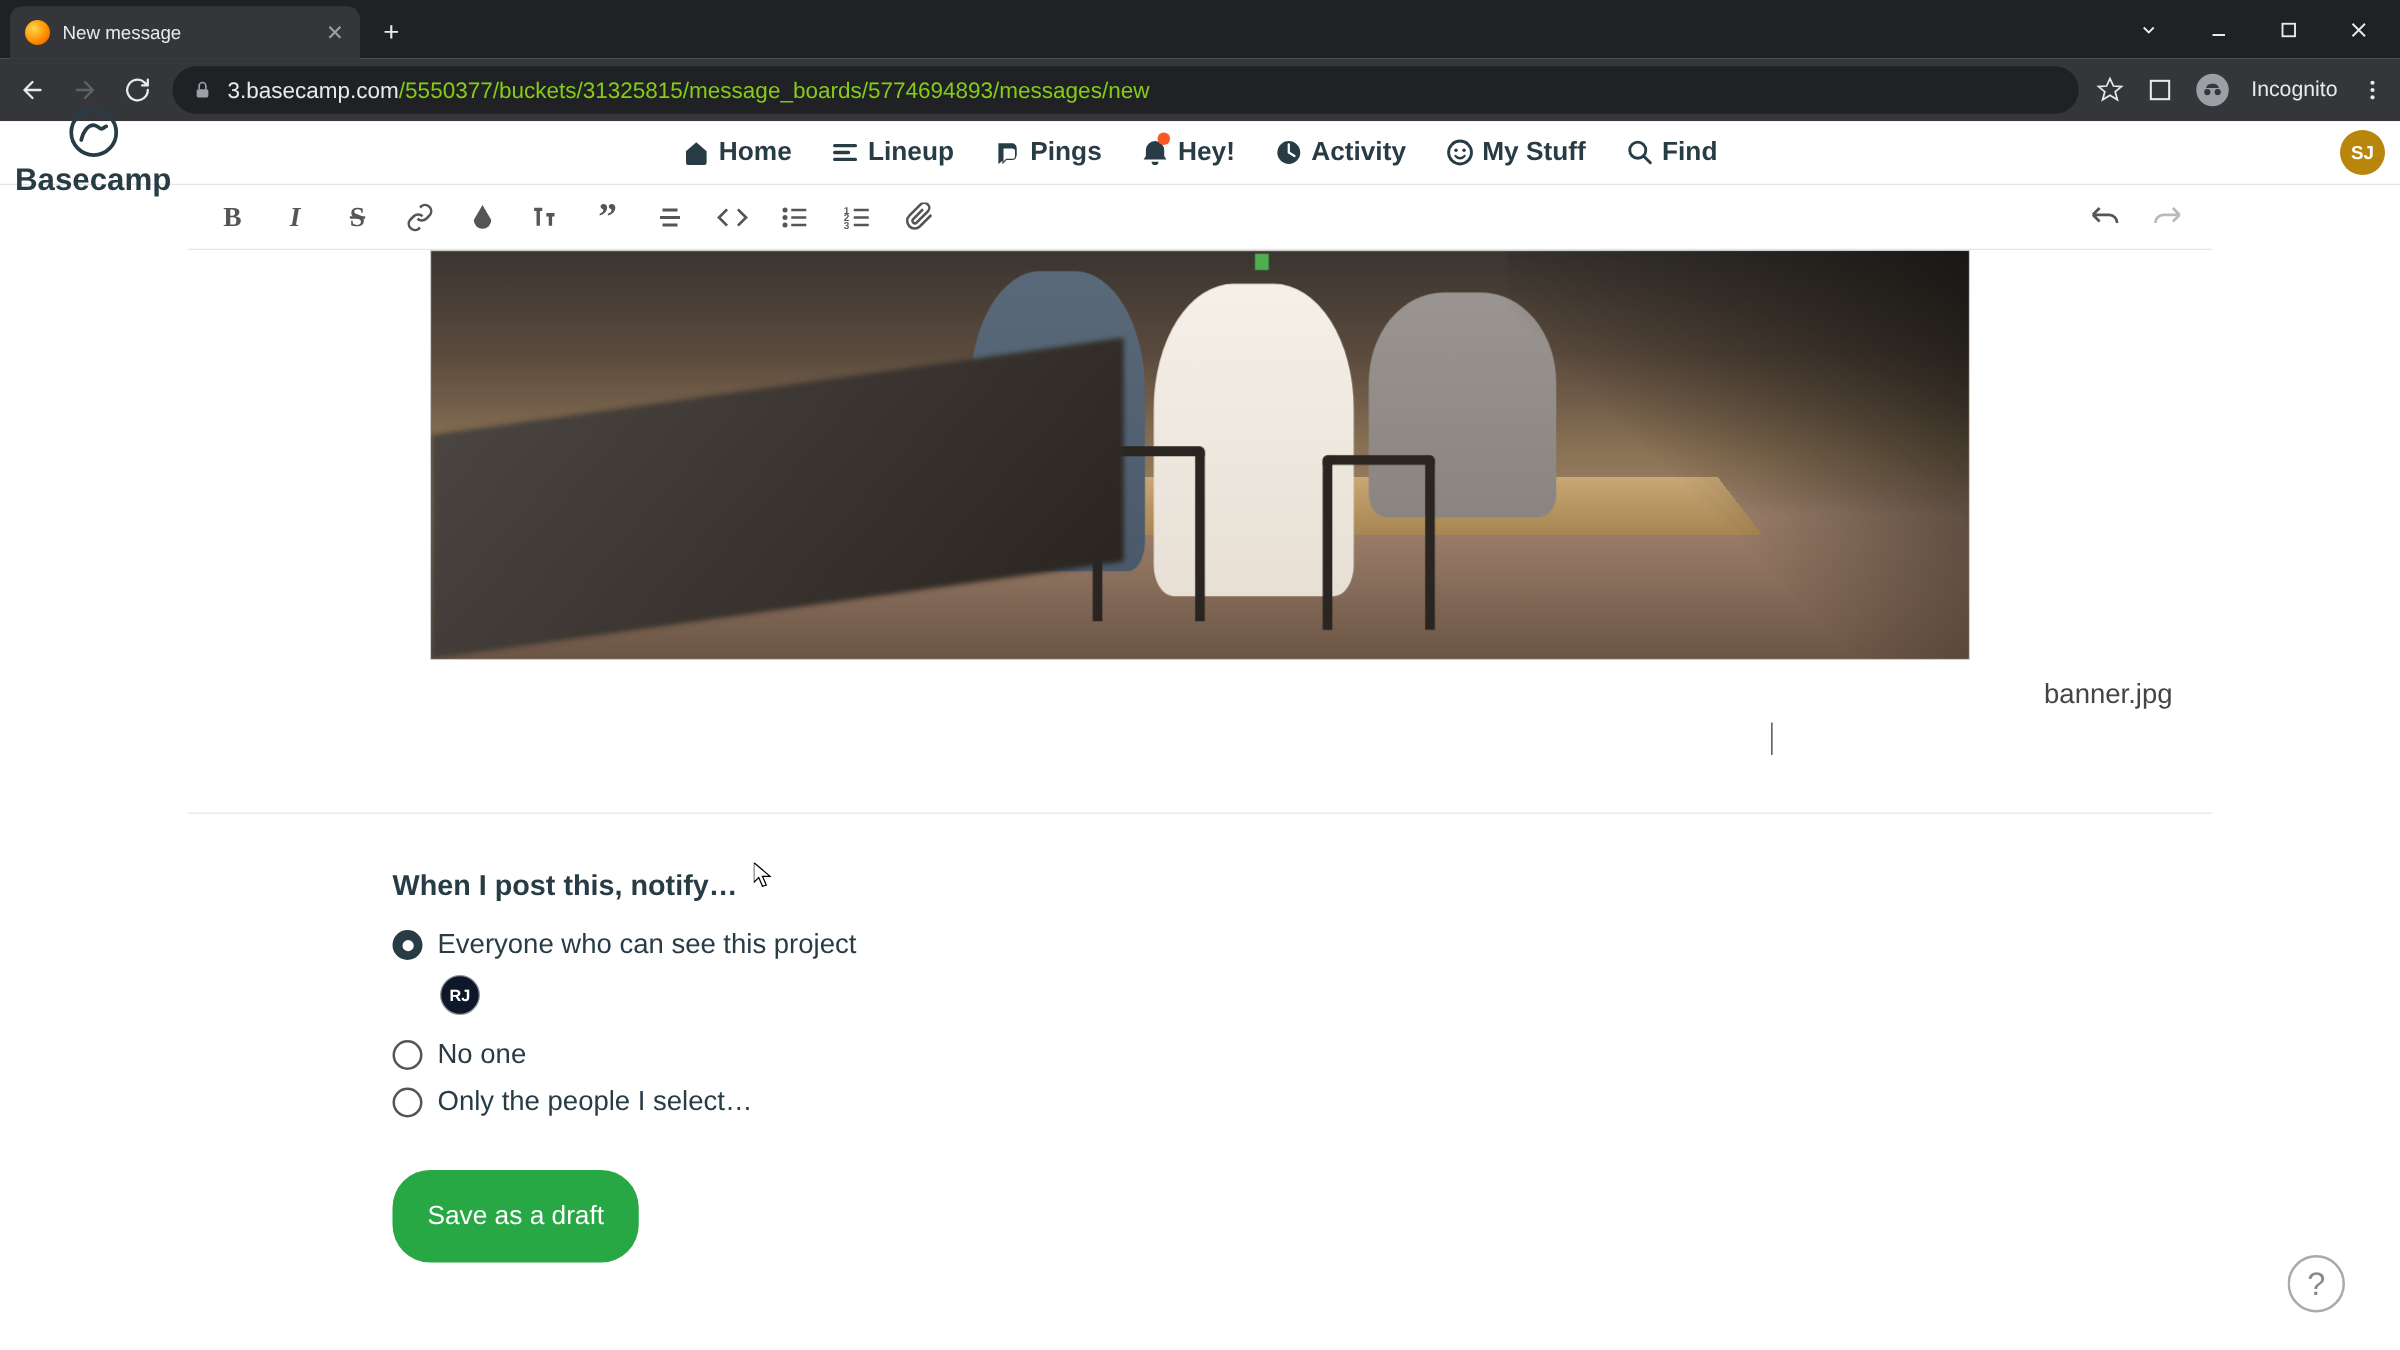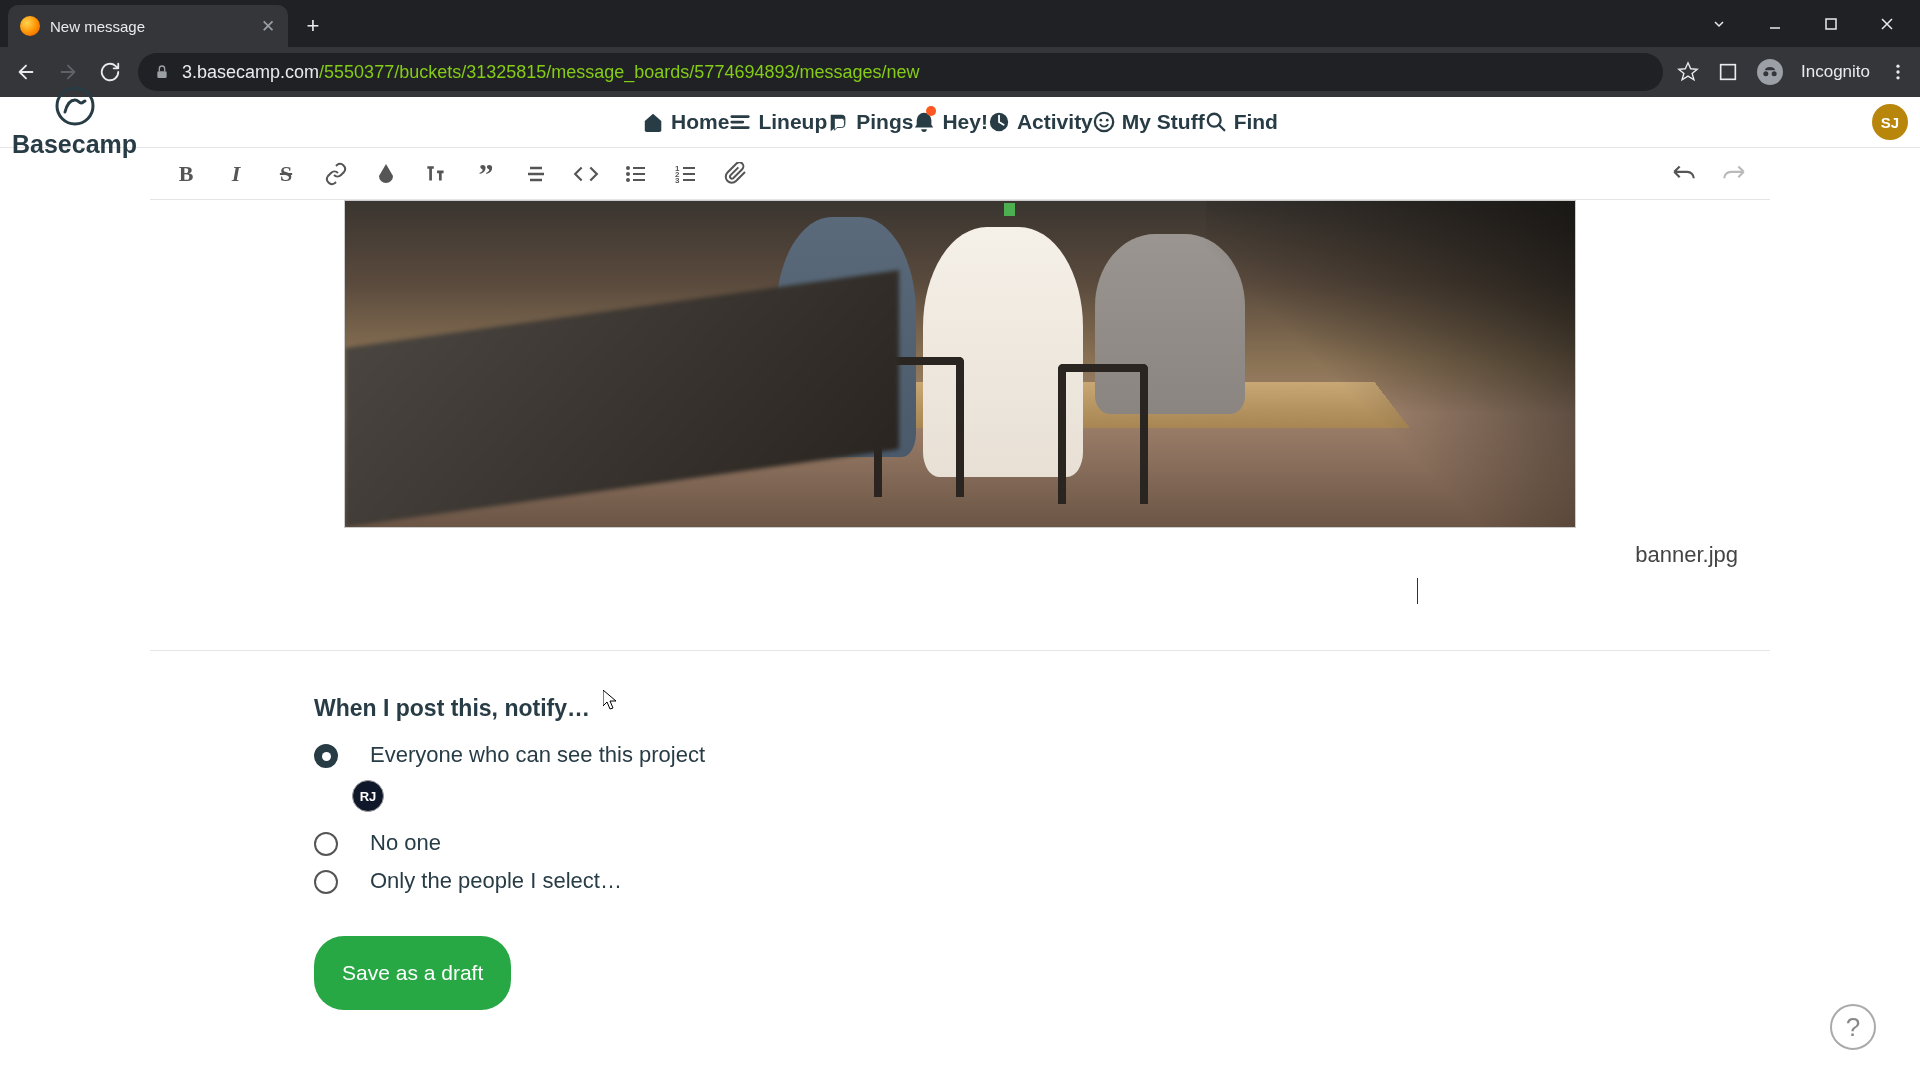--- a/index.html
+++ b/index.html
@@ -24,21 +24,21 @@
 .url-text .muted { color: #84cc16; }
 .addr-icons { display: flex; gap: 18px; align-items: center; }
 .addr-icon { color: #e8eaed; cursor: pointer; display: flex; align-items: center; }
 .incognito-hat { width: 26px; height: 26px; background: #9aa0a6; border-radius: 50%; display: flex; align-items: center; justify-content: center; }
 .incognito-label { color: #e8eaed; font-size: 17px; }
 
 
 .bc-header { background: #fff; height: 51px; display: flex; align-items: center; padding: 0 12px; border-bottom: 1px solid #e5e5e5; position: relative; }
 .bc-logo { display: flex; align-items: center; gap: 4px; font-size: 25px; font-weight: 700; color: #283c46; flex-direction: column; }
 .bc-logo-icon { width: 40px; height: 40px; }
-.bc-nav { position: absolute; left: 50%; transform: translateX(-50%); display: flex; align-items: flex-start; }
+.bc-nav { position: absolute; left: 50%; transform: translateX(-50%); display: flex; gap: 32px; align-items: flex-start; }
 .bc-nav-item { display: flex; align-items: center; gap: 7px; font-size: 21px; font-weight: 700; color: #283c46; cursor: pointer; position: relative; }
 .bc-nav-item .dot { position: absolute; top: -4px; left: 13px; width: 10px; height: 10px; background: #ff5722; border-radius: 50%; }
 .bc-avatar { margin-left: auto; width: 36px; height: 36px; border-radius: 50%; background: #b8860b; color: #fff; display: flex; align-items: center; justify-content: center; font-weight: 600; font-size: 15px; cursor: pointer; }
 
 
 .content-wrap { height: calc(1080px - 47px - 50px - 51px); overflow-y: scroll; position: relative; }
 .page { width: 1620px; margin: 0 auto; background: #fff; }
 
 
 .toolbar { height: 52px; border-bottom: 1px solid #e5e5e5; display: flex; align-items: center; padding: 0 22px; }
@@ -61,21 +61,21 @@
 .chair1 { left: 43%; top: 48%; }
 .chair2 { left: 58%; top: 50%; }
 .green-dot { position: absolute; left: 53.6%; top: 2px; width: 11px; height: 13px; background: #4caf50; }
 .img-caption { text-align: right; font-size: 22px; color: #444; padding: 14px 0; }
 .cursor-line { width: 1px; height: 26px; background: #333; margin-left: 1235px; margin-top: -4px; }
 
 
 .notify-sec { border-top: 1px solid #e5e5e5; padding: 44px 40px 40px 164px; margin-top: 46px; }
 .notify-title { font-size: 23px; font-weight: 700; color: #283c46; margin-bottom: 20px; position: relative; }
 .mouse-cursor { position: absolute; left: 289px; top: -5px; }
-.radio-item { display: flex; align-items: flex-start; gap: 32px; margin-bottom: 12px; }
+.radio-item { display: flex; align-items: flex-start; gap: 12px; margin-bottom: 12px; }
 .radio { width: 24px; height: 24px; border: 2px solid #555; border-radius: 50%; flex-shrink: 0; cursor: pointer; display: flex; align-items: center; justify-content: center; margin-top: 2px; }
 .radio.checked { background: #283c46; border-color: #283c46; }
 .radio.checked::after { content: ''; width: 9px; height: 9px; background: #fff; border-radius: 50%; }
 .radio-label { font-size: 22px; color: #283c46; }
 .subscriber-chip { width: 32px; height: 32px; border-radius: 50%; background: #0f172a; color: #fff; font-size: 13px; font-weight: 600; display: flex; align-items: center; justify-content: center; margin-left: 38px; margin-top: 8px; margin-bottom: 18px; border: 1px solid #999; }
 .save-btn { background: #28a745; color: #fff; border: none; border-radius: 30px; padding: 25px 28px; font-size: 21px; font-weight: 500; cursor: pointer; margin-top: 30px; }
 
 
 .help-btn { position: fixed; bottom: 30px; right: 44px; width: 46px; height: 46px; border: 2px solid #aaa; border-radius: 50%; display: flex; align-items: center; justify-content: center; font-size: 26px; color: #888; background: #fff; cursor: pointer; }
 

